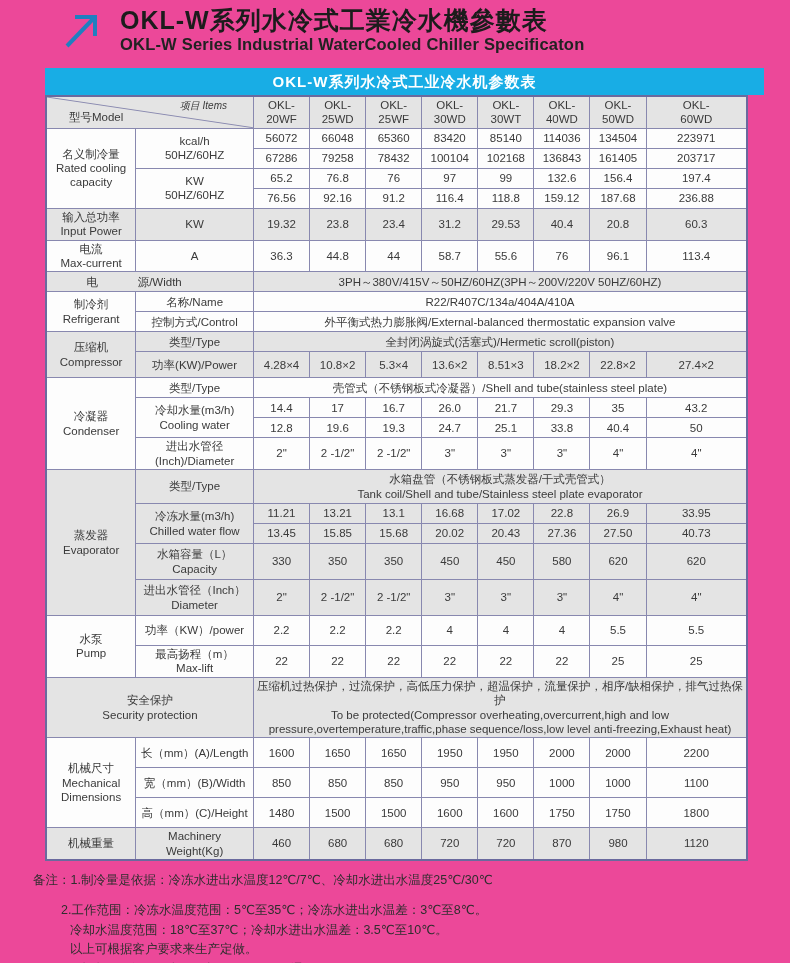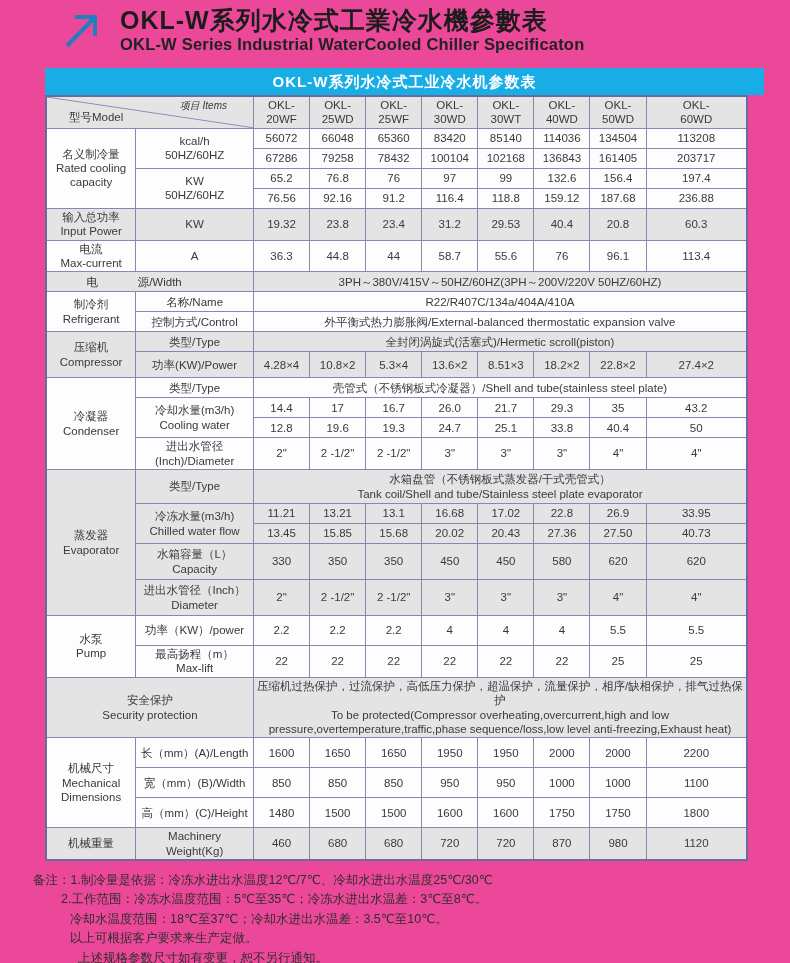--- a/index.html
+++ b/index.html
@@ -36,21 +36,21 @@
   .corner-model { position:absolute; left:22px; bottom:3px; font-size:11.5px; }
   .corner-items { position:absolute; right:26px; top:3px; font-size:10px;font-style:italic; }
 
   
   .power-label { display:flex; align-items:center; }
   .power-label .pl1 { width:44%; text-align:center; }
   .power-label .pl2 { text-align:left; }
 
   
   .notes { padding:10px 30px 0 33px; font-size:12.5px; color:#2e2e2e; line-height:1.55; }
-  .notes .ind1 { padding-left:28px; }
+  .notes .ind1 { padding-left:28px;margin-top:11px; }
   .notes .ind2 { padding-left:37px; }
   .notes .ind3 { padding-left:45px; }
 </style>
 </head>
 <body>
 
 <div class="page">
 
   <div class="doc-header">
     <svg class="logo-arrow" viewBox="0 0 44 44">
@@ -102,21 +102,21 @@
     <tr class="w h20">
       <td rowspan="4">名义制冷量<br>Rated cooling<br>capacity</td>
       <td rowspan="2">kcal/h<br>50HZ/60HZ</td>
     <td>56072</td>
             <td>66048</td>
             <td>65360</td>
             <td>83420</td>
             <td>85140</td>
             <td>114036</td>
             <td>134504</td>
-            <td>113208</td>
+            <td>223971</td>
           </tr>
     <tr class="w h20">
             <td>67286</td>
             <td>79258</td>
             <td>78432</td>
             <td>100104</td>
             <td>102168</td>
             <td>136843</td>
             <td>161405</td>
             <td>203717</td>

